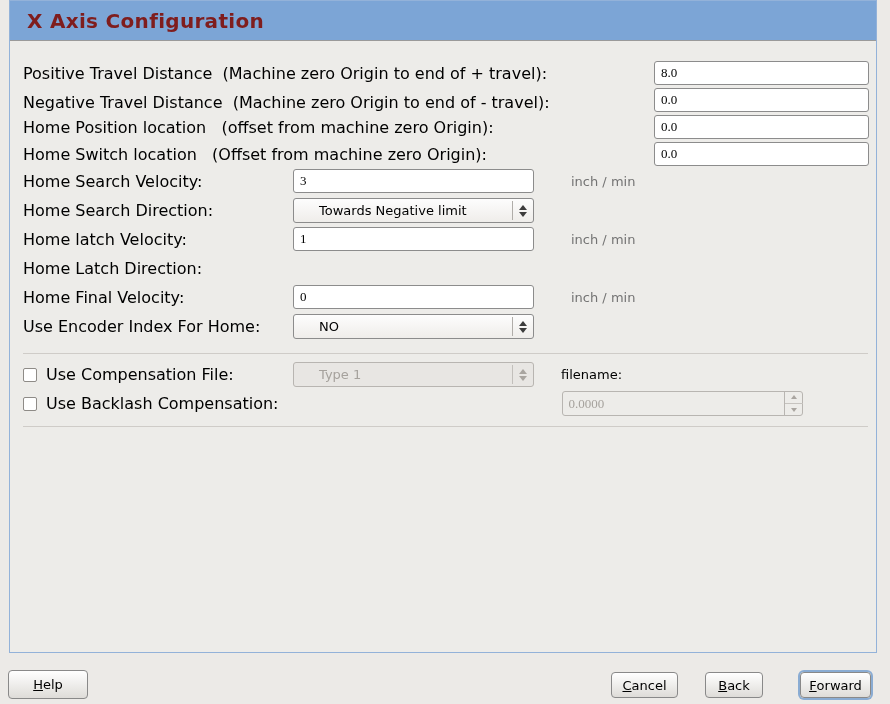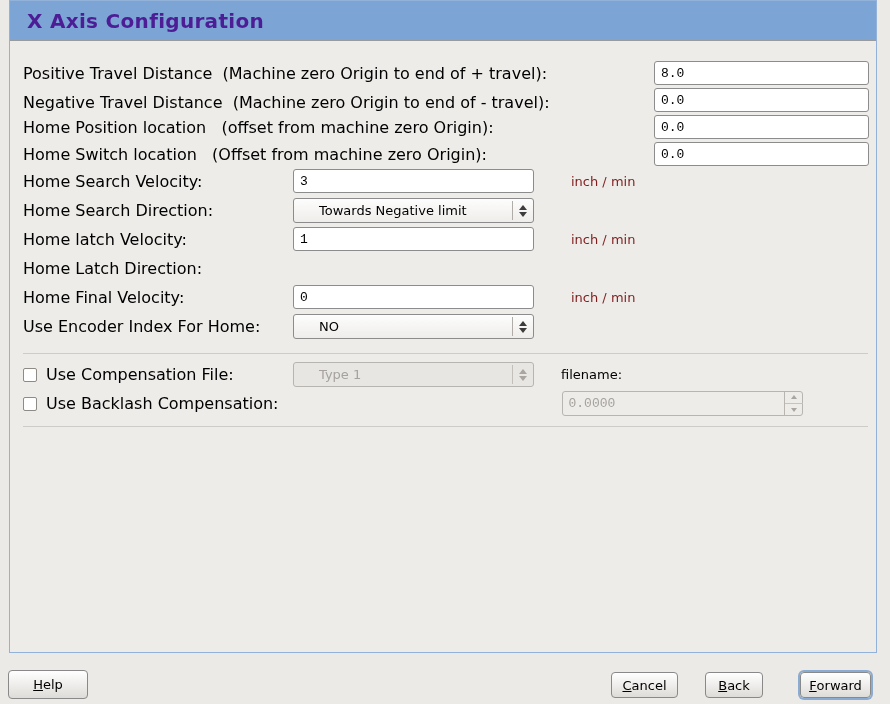--- a/index.html
+++ b/index.html
@@ -14,44 +14,44 @@
 
   .frame {
     position: absolute; left: 9px; top: 0; width: 868px; height: 653px;
     border: 1px solid #93B2D9; background: #EDECE9;
   }
   .header {
     position: absolute; left: 0; top: 0; right: 0; height: 40px;
     background: #7CA5D6; border-bottom: 1px solid #9A9A9A;
     display: flex; align-items: center; padding-left: 17px;
   }
-  .title { color: #4c1d95; font-size: 20px; font-weight: bold; letter-spacing: .3px; }
+  .title { color: #7f1d1d; font-size: 20px; font-weight: bold; letter-spacing: .3px; }
 
   .row { position: absolute; left: 0; right: 0; display: flex; align-items: center; padding-left: 13px; }
   .flabel { font-size: 16px; color: #000; white-space: pre; }
 
   
   .r-t0 { top: 60px;  height: 24px; }
   .r-t1 { top: 87px;  height: 24px; align-items: flex-end; }
   .r-t2 { top: 114px; height: 24px; }
   .r-t3 { top: 141px; height: 24px; }
   .travel-entry { position: absolute; left: 644px; top: 0; width: 215px; height: 24px; }
 
   
   .r-h0 { top: 168px; height: 25px; }
   .r-h1 { top: 197px; height: 25px; }
   .r-h2 { top: 226px; height: 25px; }
   .r-h3 { top: 255px; height: 25px; align-items: center; }
   .r-h4 { top: 284px; height: 25px; }
   .r-h5 { top: 313px; height: 25px; }
   .mid { position: absolute; left: 283px; top: 0; width: 241px; height: 25px; }
-  .unit { position: absolute; left: 561px; top: 0; height: 25px; display: flex; align-items: center; font-size: 13px; color: #7f1d1d; }
+  .unit { position: absolute; left: 561px; top: 0; height: 25px; display: flex; align-items: center; font-size: 13px; color: #737373; }
 
   .entry {
-    font-family: Liberation Mono, monospace; font-size: 13px; color: #000;
+    font-family: Liberation Serif, serif; font-size: 13px; color: #000;
     background: #FFFFFF; border: 1px solid #8C8C8C; border-radius: 3px;
     padding: 4px 6px; width: 100%; height: 100%; outline: none;
   }
   .entry:disabled, .entry.disabled {
     background: #EDECE9; border-color: #B8B5B1; color: #A6A29D;
   }
 
   .combo {
     position: relative; width: 100%; height: 100%;
     background: linear-gradient(#FDFDFD, #EFEDEA);

